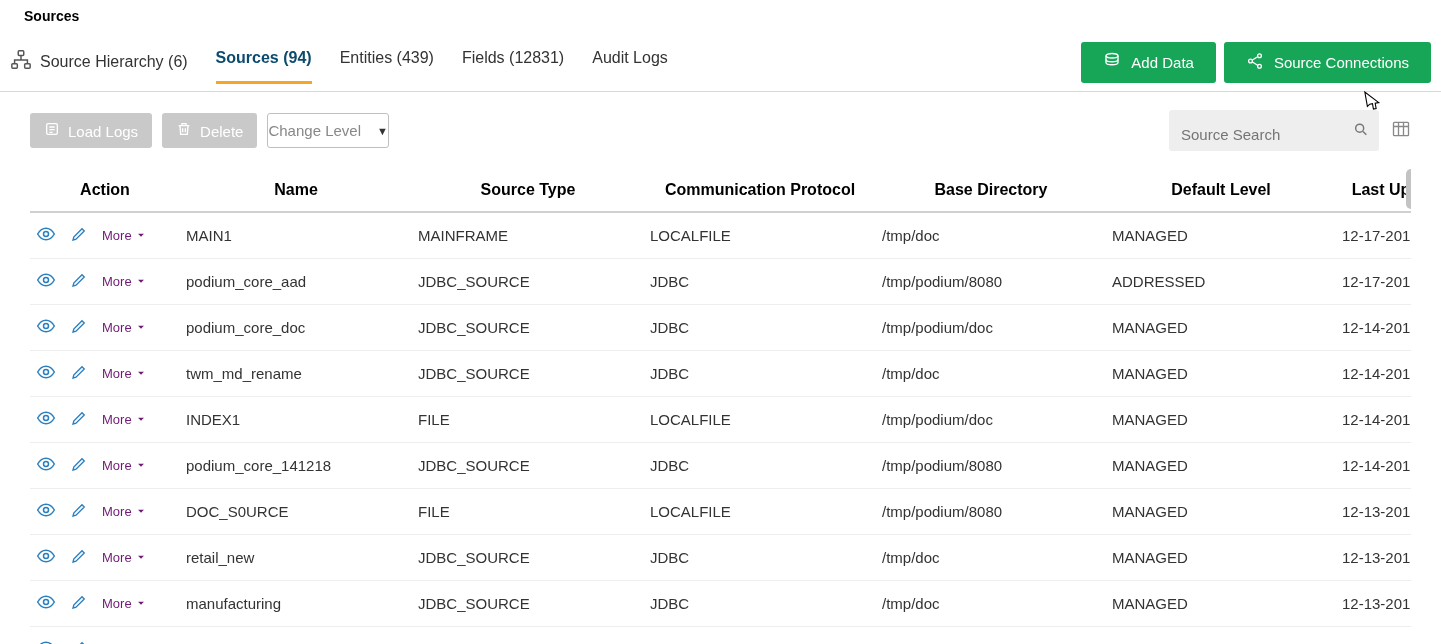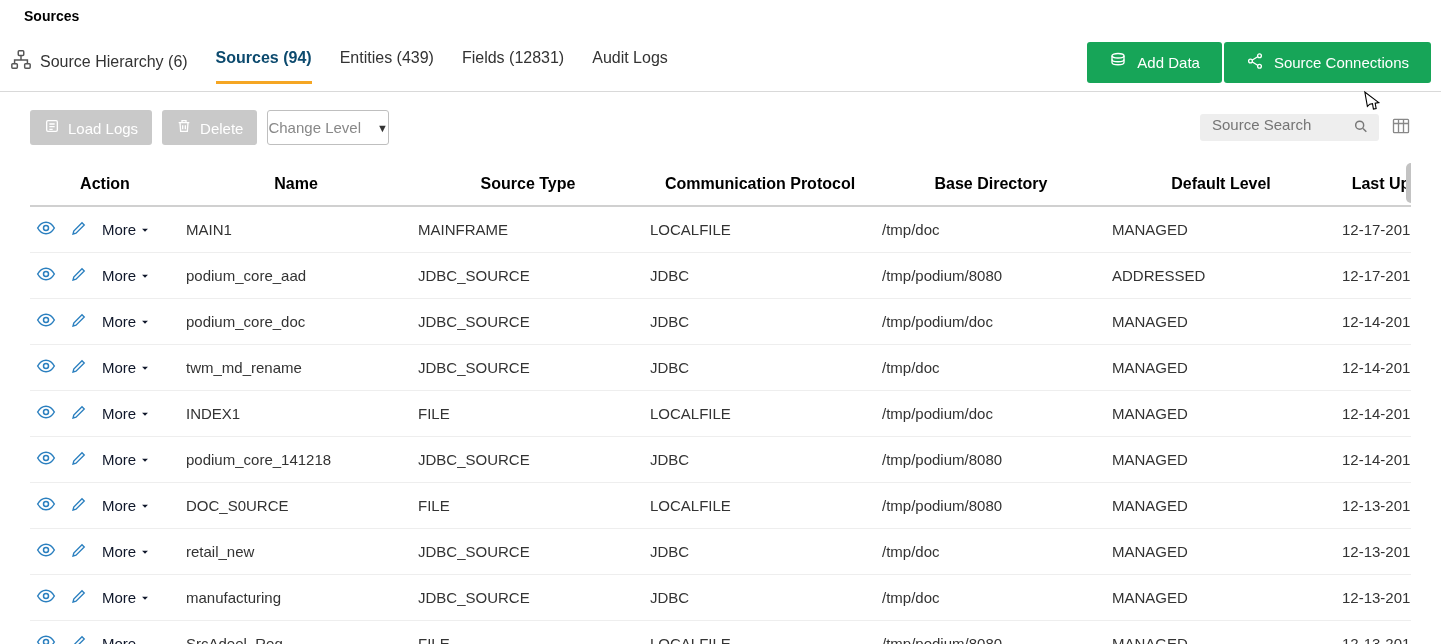--- a/index.html
+++ b/index.html
@@ -18,21 +18,21 @@
   margin-left: 14px;
 }
 .tab-bar {
   display: flex;
   align-items: center;
   border-bottom: 1px solid #d9d9d9;
   padding: 0 10px;
   position: relative;
 }
 .tab-left { display: flex; align-items: flex-start; gap: 28px; }
-.tab-right { margin-left: auto; display: flex; gap: 2px; padding: 8px 0; }
+.tab-right { margin-left: auto; display: flex; gap: 8px; padding: 8px 0; }
 .hierarchy-icon { color: #555; }
 .tab {
   display: flex;
   align-items: center;
   gap: 8px;
   font-size: 16px;
   color: #333;
   padding: 14px 0 16px 0;
   cursor: pointer;
   position: relative;
@@ -93,23 +93,23 @@
   display: inline-flex;
   align-items: center;
   gap: 16px;
   cursor: pointer;
 }
 .toolbar-right { margin-left: auto; display: flex; align-items: center; gap: 12px; }
 .search-box {
   background: #eee;
   border: none;
   border-radius: 3px;
-  padding: 2px 36px 8px 12px;
+  padding: 16px 36px 8px 12px;
   font-size: 15px;
-  width: 179px;
+  width: 210px;
   color: #555;
 }
 .search-wrap { position: relative; }
 .search-wrap .sicon { position: absolute; right: 10px; top: 50%; transform: translateY(-50%); color: #777; }
 .cols-icon { color: #888; cursor: pointer; }
 
 .table-wrap { padding: 0 30px; position: relative; }
 .table-scroll { overflow-x: hidden; position: relative; }
 .vscroll {
   position: absolute;
@@ -140,21 +140,21 @@
 tbody td {
   padding: 11px 6px;
   border-bottom: 1px solid #eee;
   font-size: 15px;
   color: #333;
   white-space: nowrap;
   overflow: hidden;
 }
 .action-cell { display: flex; align-items: center; gap: 14px; }
 .eye-icon, .edit-icon { color: #2a7fbf; cursor: pointer; }
-.more-link { color: #0f172a; display: inline-flex; align-items: center; gap: 4px; cursor: pointer; font-size: 15px; }
+.more-link { color: #701a75; display: inline-flex; align-items: center; gap: 4px; cursor: pointer; font-size: 13px; }
 
 col.c-action { width: 150px; }
 col.c-name   { width: 232px; }
 col.c-type   { width: 232px; }
 col.c-proto  { width: 232px; }
 col.c-dir    { width: 230px; }
 col.c-level  { width: 230px; }
 col.c-date   { width: 114px; }
 </style>
 </head>

